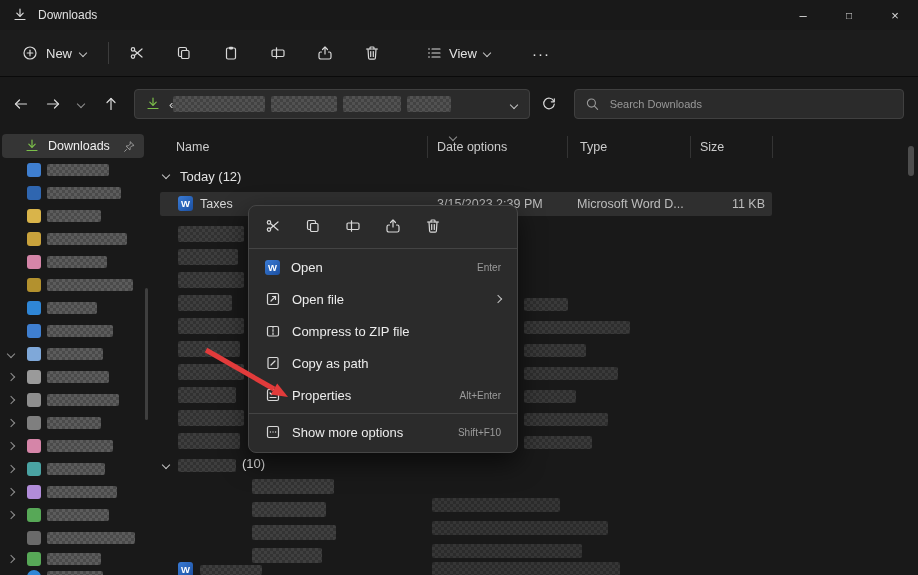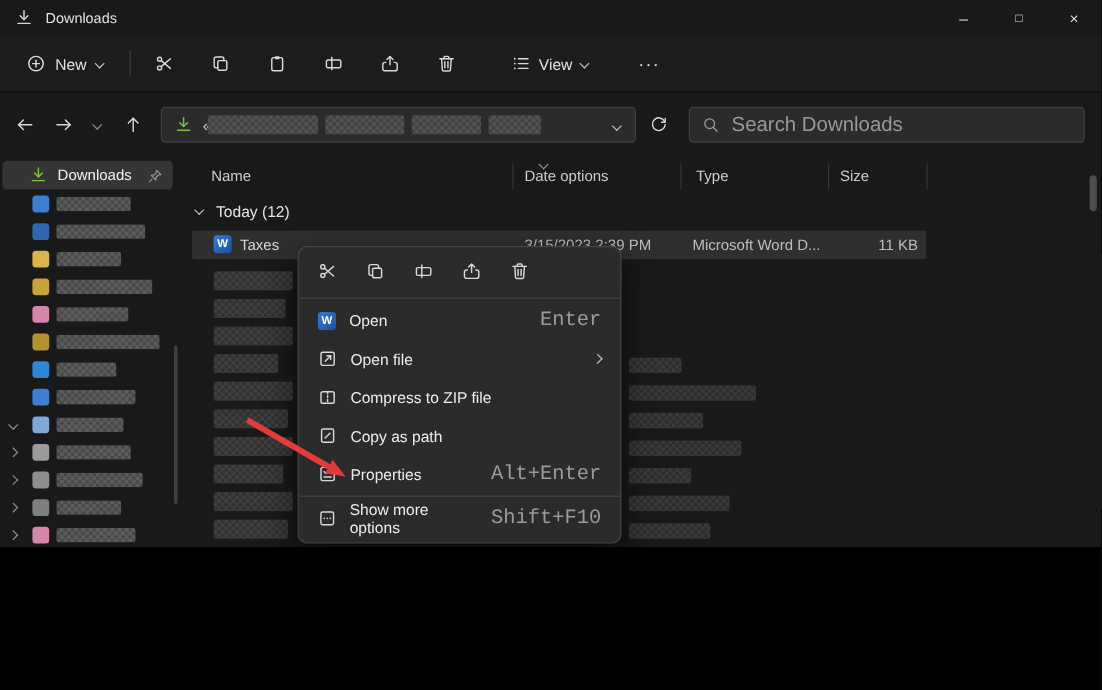--- a/index.html
+++ b/index.html
@@ -1,16 +1,16 @@
 <!DOCTYPE html>
 <html><head>
 <meta charset="utf-8">
 <style>
   html,body{margin:0;padding:0;background:#000;}
-  .window{position:relative;width:918px;height:456px;background:#191919;overflow:hidden;
+  .window{position:relative;width:918px;height:575px;background:#191919;overflow:hidden;
           font-family:"Liberation Sans",sans-serif;color:#e6e6e6;font-size:13px;}
   .abs{position:absolute;}
   .layer{position:absolute;left:0;top:0;width:100%;height:100%;pointer-events:none;}
   button{background:none;border:0;color:#e2e2e2;font:inherit;display:flex;align-items:center;justify-content:center;padding:0;}
 
   
   svg.ic{width:16px;height:16px;fill:none;stroke:#d9d9d9;stroke-width:1.2;stroke-linecap:round;stroke-linejoin:round;display:block;}
   svg.ic.green{stroke:#7cbf4a;}
   svg.ic.dim{stroke:#9a9a9a;}
   .chev{display:inline-block;width:6px;height:6px;border-right:1.4px solid #c4c4c4;border-bottom:1.4px solid #c4c4c4;transform:rotate(45deg);}
@@ -39,21 +39,21 @@
 
   
   .nav-btn{position:absolute;top:89px;width:30px;height:30px;border-radius:4px;font-size:15px;color:#e6e6e6;}
   .addrbar,.searchbar{position:absolute;top:89px;height:30px;background:#2b2b2b;border:1px solid #404040;border-radius:4px;box-sizing:border-box;}
   .addrbar{left:134px;width:396px;display:flex;align-items:center;padding:0 10px;}
   .addr-ov{margin-left:8px;color:#cfcfcf;font-size:13px;}
   .addr-chev{position:absolute;right:12px;top:12px;}
   .seg-host{position:absolute;left:0;top:0;width:100%;height:100%;}
   .seg{position:absolute;top:6px;height:16px;}
   .searchbar{left:574px;width:330px;display:flex;align-items:center;padding:0 10px;gap:8px;}
-  .searchbar input{background:transparent;border:0;outline:none;color:#0ea5e9;font:inherit;font-size:17px;width:100%;}
+  .searchbar input{background:transparent;border:0;outline:none;color:#0ea5e9;font:inherit;font-size:11px;width:100%;}
   .searchbar input::placeholder{color:#989898;}
 
   
   .side-sel{position:absolute;left:2px;top:134px;width:142px;height:24px;background:#353535;border-radius:4px;display:flex;align-items:center;}
   .side-sel .lbl{margin-left:8px;font-size:12.5px;color:#f0f0f0;}
   .side-sel .dlic{margin-left:22px;}
   .pin{margin-left:auto;margin-right:8px;}
   .side-row{position:absolute;left:0;width:148px;height:20px;pointer-events:auto;}
   .s-chev{position:absolute;left:8px;top:7px;}
   .s-ic{position:absolute;left:27px;top:3px;width:14px;height:14px;border-radius:3px;}
@@ -80,21 +80,21 @@
         font-size:9.5px;font-weight:bold;display:flex;align-items:center;justify-content:center;}
 
   
   .cmenu{position:absolute;left:248px;top:205px;width:270px;background:#2b2b2b;border:1px solid #454545;border-radius:8px;
          box-shadow:0 10px 26px rgba(0,0,0,.6);padding-bottom:4px;box-sizing:border-box;}
   .icon-row{height:40px;display:flex;align-items:center;padding:0 10px;gap:12px;}
   .mi-btn{width:28px;height:28px;border-radius:4px;}
   .menu-sep{height:1px;background:#444;margin:2px 0;}
   .mi{height:32px;display:flex;align-items:center;padding:0 12px;gap:11px;margin:0 4px;border-radius:4px;pointer-events:auto;}
   .mi-label{font-size:13px;color:#ececec;}
-  .mi-short{margin-left:auto;font-size:17px;color:#9b9b9b;font-family:Liberation Mono, monospace;}
+  .mi-short{margin-left:auto;font-size:10px;color:#9b9b9b;}
   .mi-chev{margin-left:auto;}
 
   .scroll-thumb{position:absolute;background:#4d4d4d;border-radius:3px;}
   .arrow-overlay{position:absolute;left:0;top:0;pointer-events:none;}
 </style>
 </head>
 <body>
 
 <div class="window">
 

